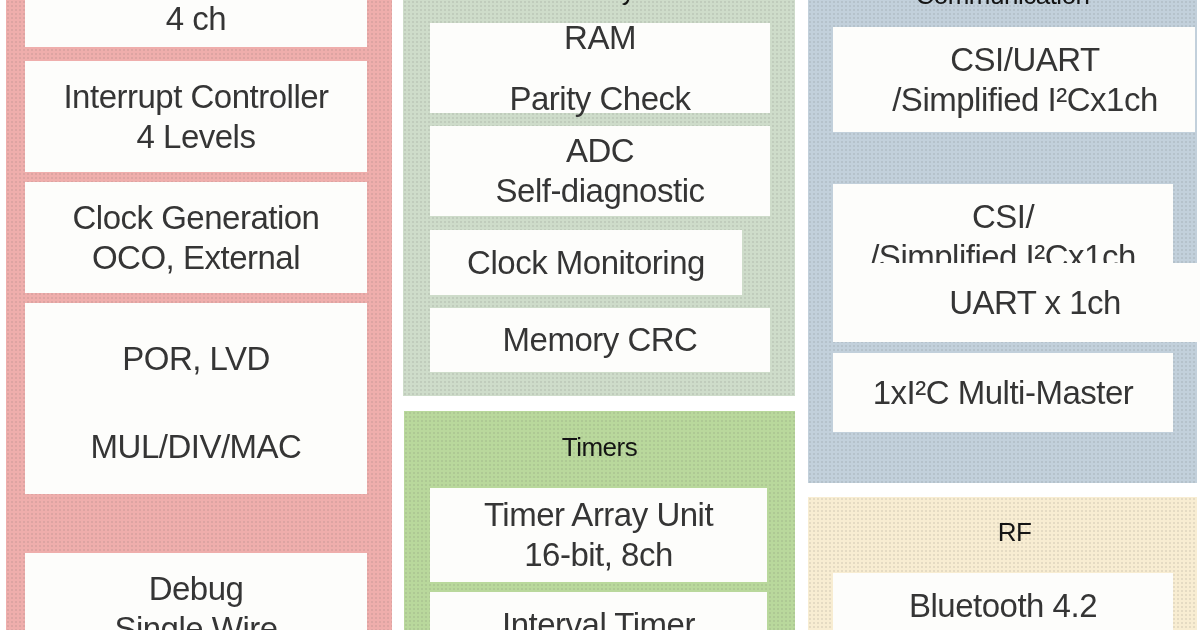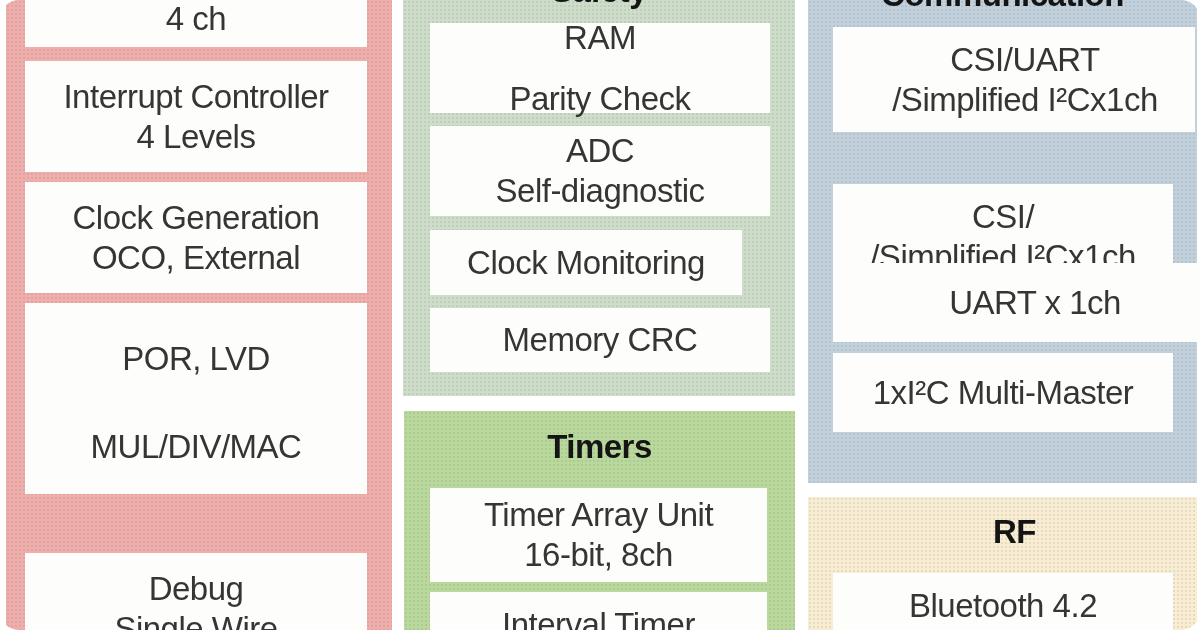--- a/index.html
+++ b/index.html
@@ -1,33 +1,32 @@
 <!DOCTYPE html>
 <html><head>
 <meta charset="utf-8">
 <style>
   html,body{margin:0;padding:0;background:#ffffff;}
   .stage{
     position:relative;width:1200px;height:630px;overflow:hidden;background:#ffffff;
     font-family:"Liberation Sans","DejaVu Sans",sans-serif;
-    border-radius:19px;
   }
   .panel{
     position:absolute;
     background-image:radial-gradient(rgba(90,90,90,0.12) 1px, rgba(0,0,0,0) 1.3px);
     background-size:4px 4px;
   }
   .panel.pink {background-color:#efaeac;}
   .panel.sage {background-color:#cedcca;}
   .panel.green{background-color:#b9d89c;}
   .panel.blue {background-color:#c2d0db;}
   .panel.tan  {background-color:#f8edd2;}
   .panel-header{
     position:absolute;left:0;width:100%;text-align:center;
-    font-size:33px;line-height:34px;font-weight:bold;color:#141414;
+    font-size:26px;line-height:34px;font-weight:normal;color:#141414;
     letter-spacing:-0.5px;white-space:nowrap;
   }
   .box{
     position:absolute;background:#fdfdfb;
     display:flex;flex-direction:column;align-items:center;justify-content:center;
     font-size:33px;line-height:40px;color:#353535;text-align:center;
     letter-spacing:-0.5px;white-space:nowrap;
   }
   .box.align-bottom{justify-content:flex-end;padding-bottom:8px;box-sizing:border-box;}
   .line{display:block;}

